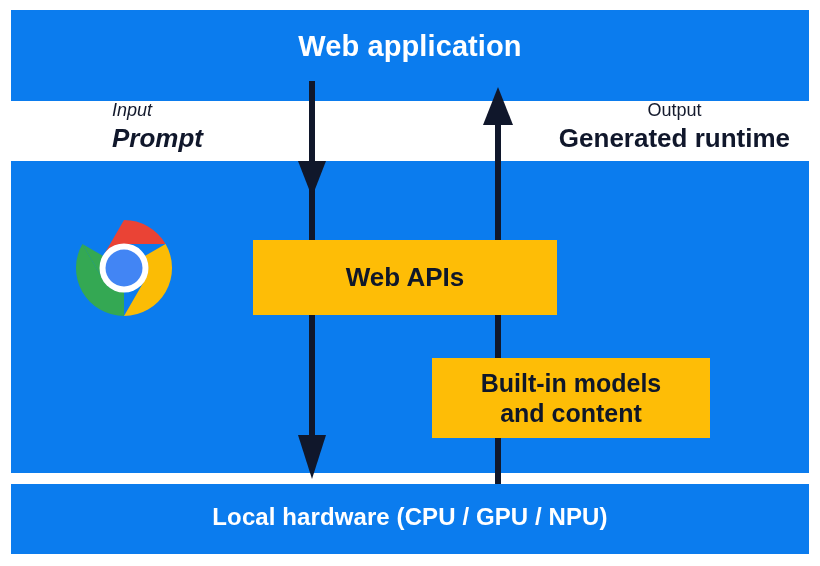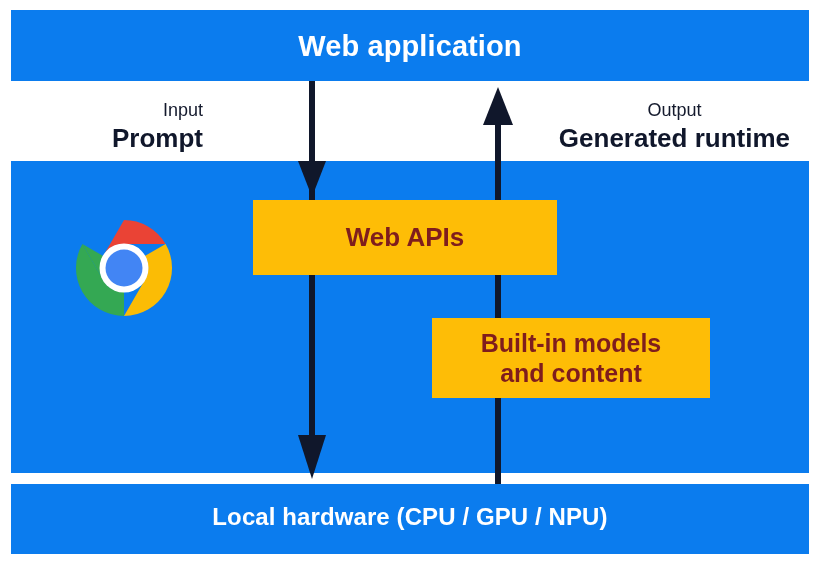--- a/index.html
+++ b/index.html
@@ -22,21 +22,21 @@
   
   .band {
     position: absolute;
     background: #0b7cee;
     left: 11px;
     width: 798px;
     box-sizing: border-box;
   }
   #band-web-application {
     top: 10px;
-    height: 71px;
+    height: 91px;
   }
   #band-browser {
     top: 161px;
     height: 312px;
   }
   #band-local-hardware {
     top: 484px;
     height: 70px;
   }
 
@@ -61,21 +61,22 @@
 
   
   .caption {
     position: absolute;
     color: #111a2e;
     line-height: 1.18;
   }
   #caption-input {
     left: 112px;
     top: 100px;
-    text-align: right;
+    text-align: left;
+    font-style: italic;
   }
   #caption-output {
     right: 30px;
     top: 100px;
     text-align: center;
   }
   .caption-kicker {
     display: block;
     font-size: 18px;
     font-weight: normal;
@@ -108,23 +109,24 @@
   }
 
   
   .yellow-box {
     position: absolute;
     background: #febd06;
     display: flex;
     align-items: center;
     justify-content: center;
     text-align: center;
-    color: #7f1d1d;
+    color: #0f172a;
     font-weight: bold;
     box-sizing: border-box;
+    margin-top: 40px;
   }
   #box-web-apis {
     left: 253px;
     top: 200px;
     width: 304px;
     height: 75px;
     font-size: 26px;
   }
   #box-builtin-models {
     left: 432px;

